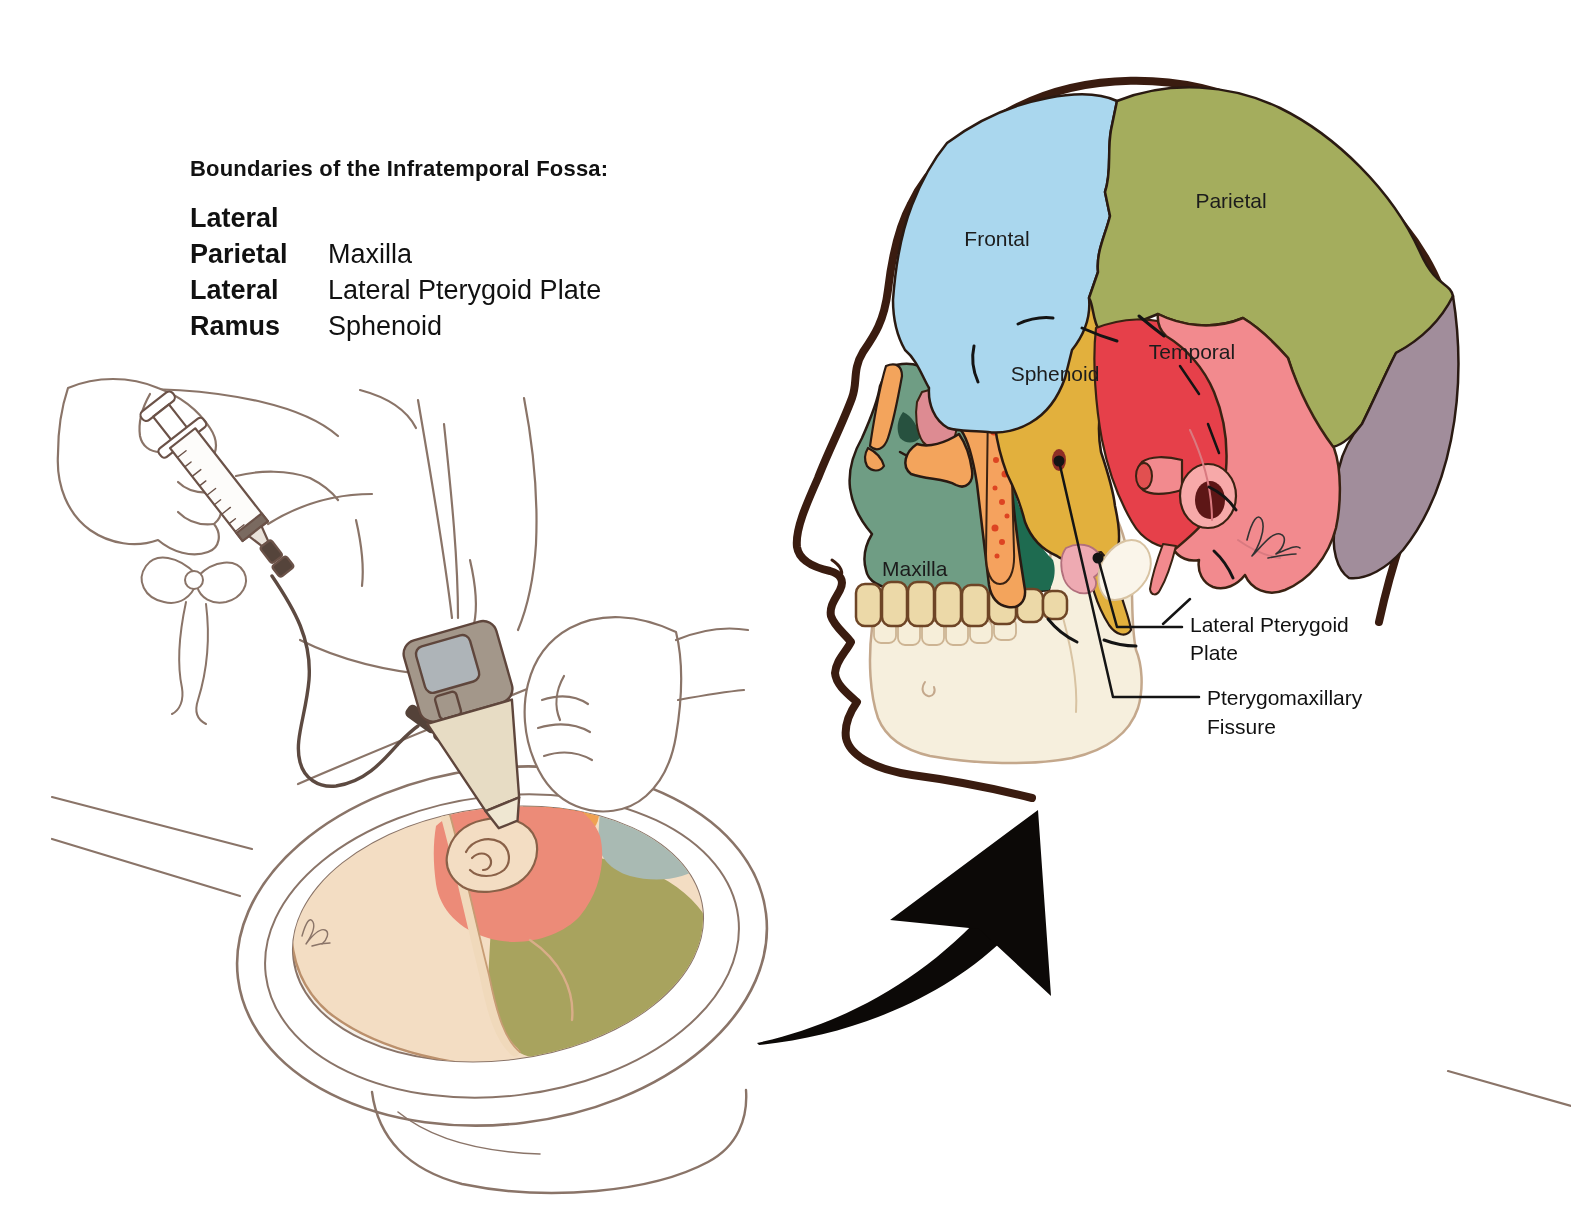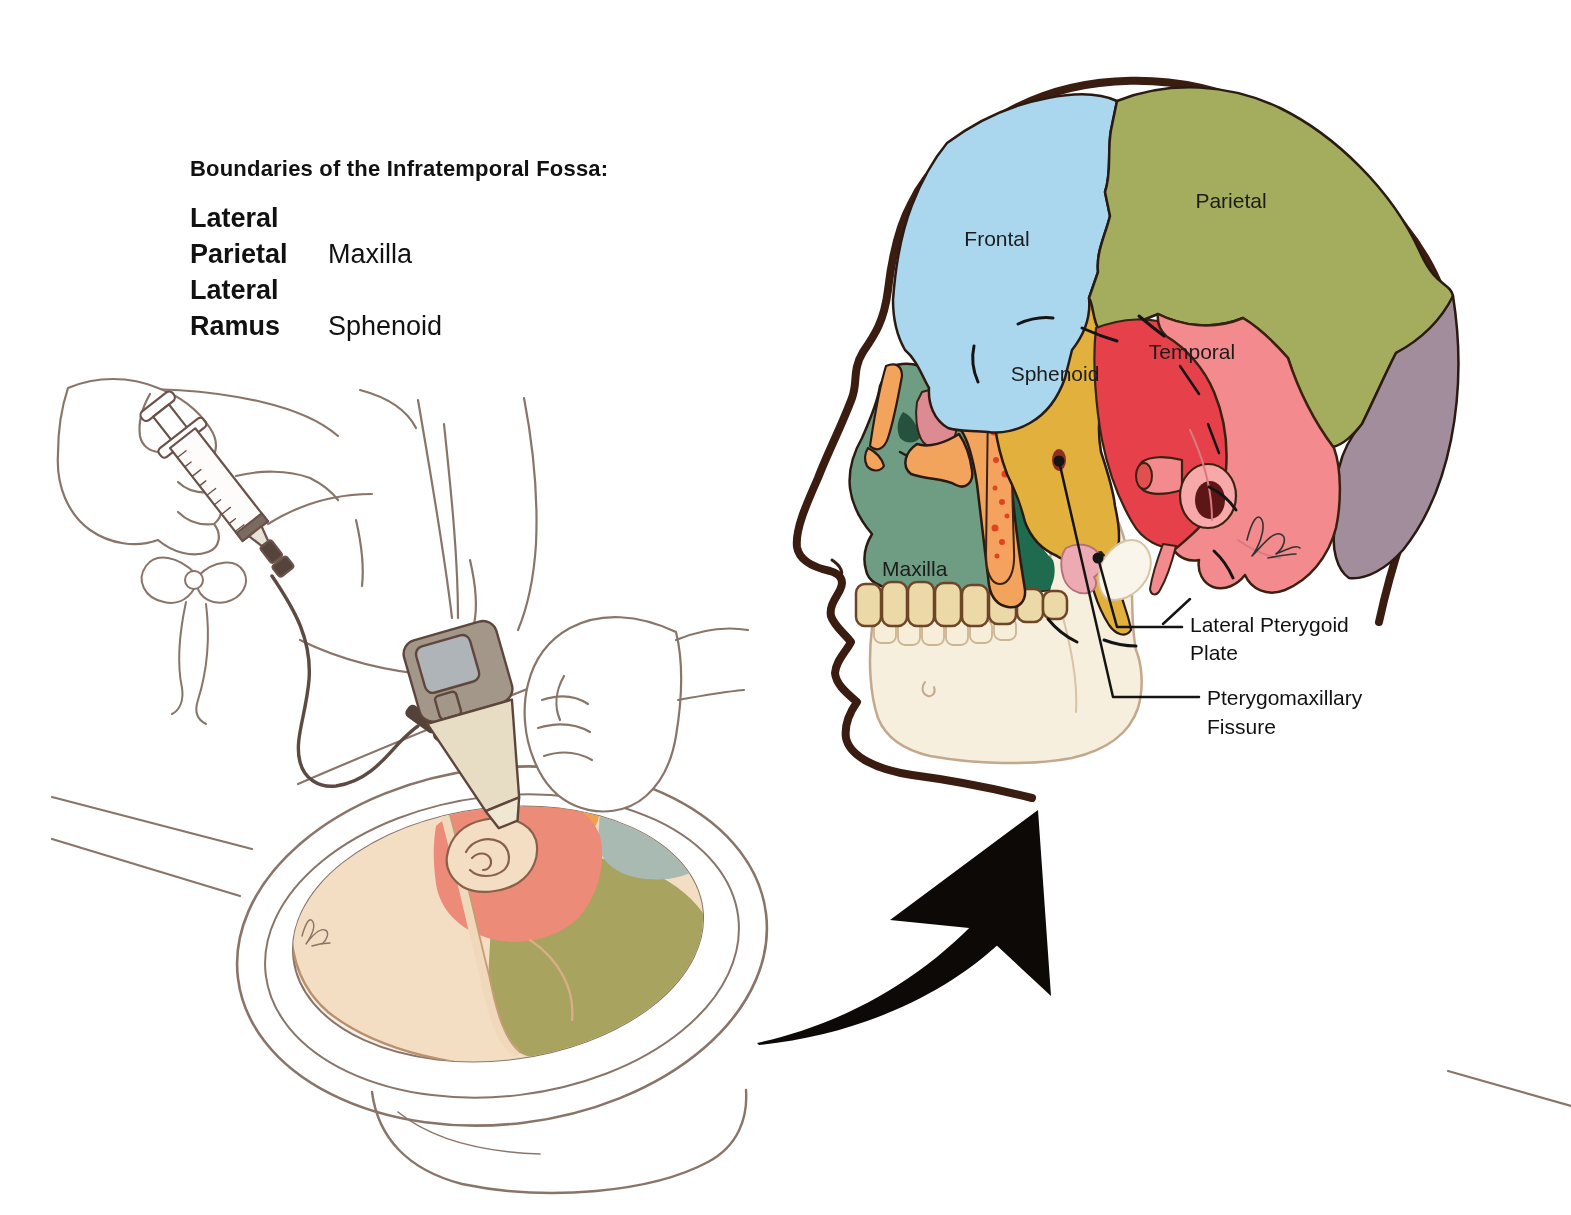--- a/index.html
+++ b/index.html
@@ -25,20 +25,21 @@
     <div class="rows">
       <div class="row">
         <span class="term">Lateral</span>
       </div>
       <div class="row">
         <span class="term">Parietal</span>
         <span class="structure">Maxilla</span>
       </div>
       <div class="row">
         <span class="term">Lateral</span>
+        <span class="structure">Lateral Pterygoid Plate</span>
       </div>
       <div class="row">
         <span class="term">Ramus</span>
         <span class="structure">Sphenoid</span>
       </div>
     </div>
   </div>
 
   <svg id="scene" viewBox="0 0 1571 1215">
     <defs>

